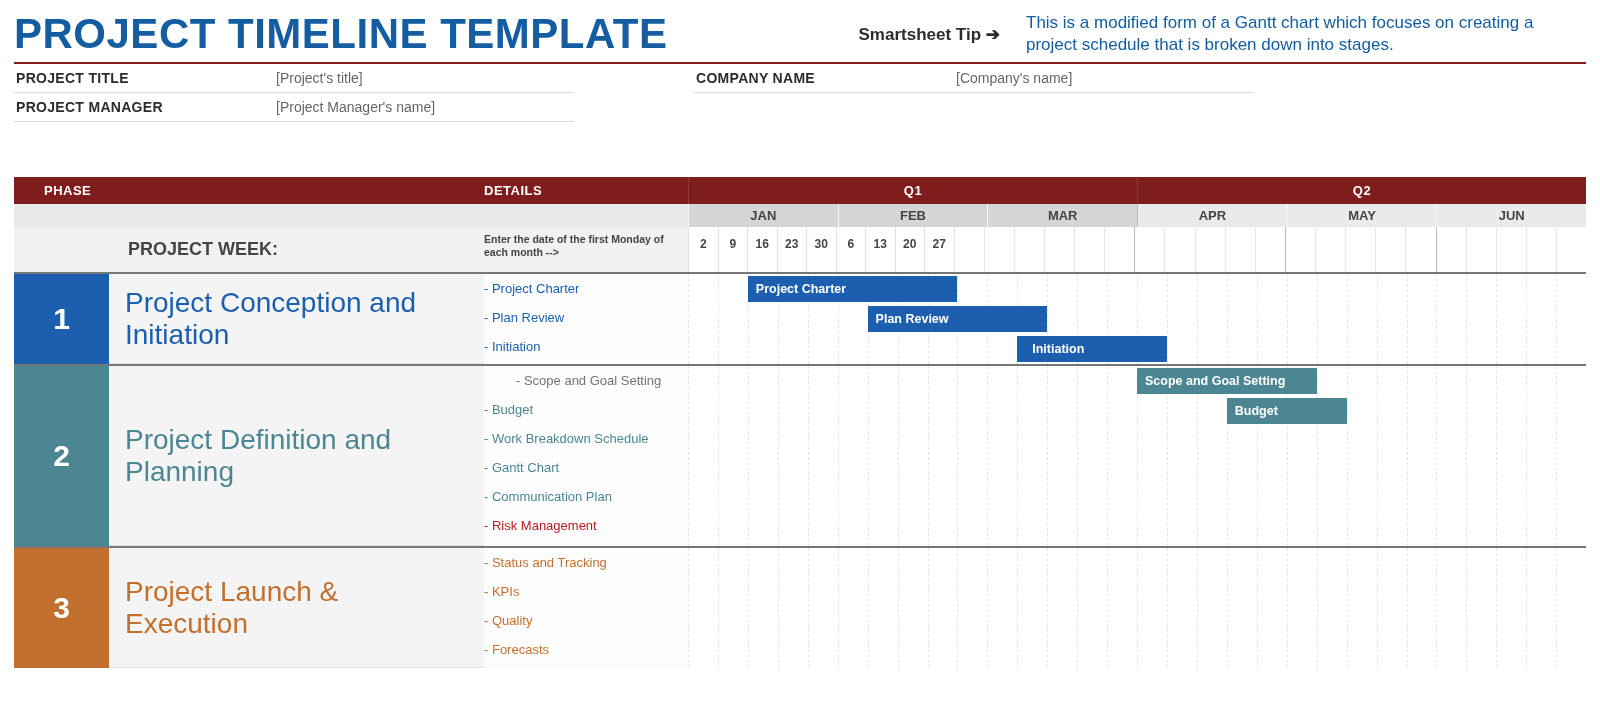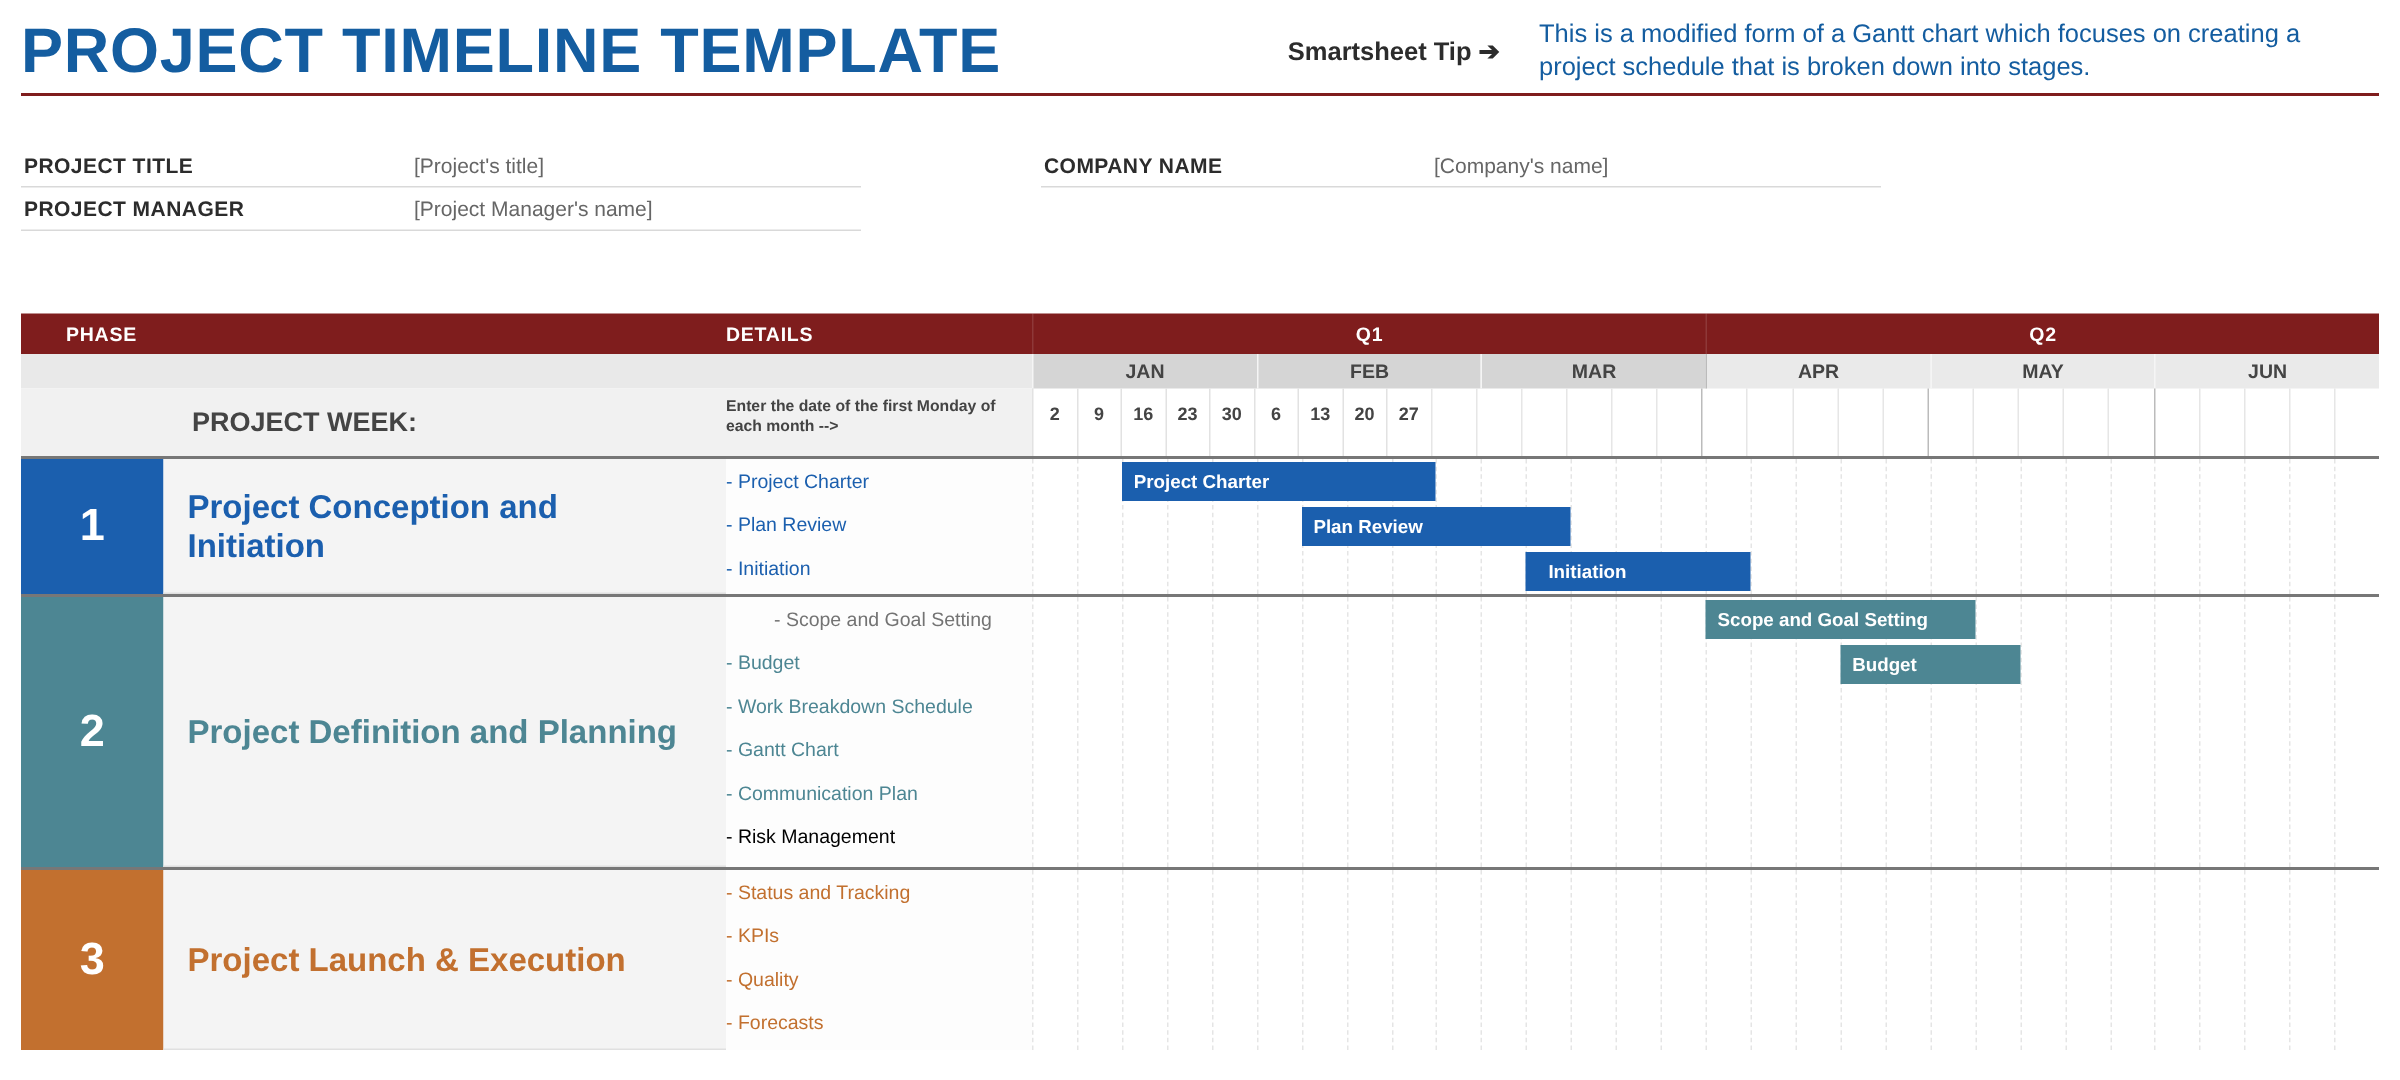--- a/index.html
+++ b/index.html
@@ -25,21 +25,21 @@
       color: #2c2c2c;
       margin-left: auto;
     }
     .tip-text {
       font-size: 17px;
       color: #145da0;
       font-weight: 500;
       max-width: 560px;
       line-height: 1.3;
     }
-    .meta-row { display: flex; gap: 120px; margin-top: 32px; }
+    .meta-row { display: flex; gap: 120px; margin-top: 0; }
     .meta-col { width: 560px; }
     .meta-field { display: flex; border-bottom: 1px solid #d9d9d9; padding: 6px 2px; }
     .meta-label { width: 260px; font-size: 14px; font-weight: 800; color: #2c2c2c; letter-spacing: 0.3px; }
     .meta-value { font-size: 14px; color: #666; }
 
     .timeline-wrap { margin-top: 55px; }
     .th-row { display: flex; background: #7f1d1d; color: #fff; font-weight: 700; font-size: 13px; letter-spacing: 0.5px; }
     .th-phase { width: 470px; padding: 6px 30px; }
     .th-details { width: 204px; padding: 6px 0; }
     .th-q { flex: 1; text-align: center; padding: 6px 0; border-left: 1px solid rgba(255,255,255,0.12); }
@@ -53,21 +53,21 @@
     .week-label { width: 356px; font-weight: 800; font-size: 18px; color: #444; padding: 12px 0 12px 0; }
     .week-hint { width: 204px; font-size: 10.5px; font-weight: 600; color:#444; line-height:1.25; padding: 6px 8px 0 0; }
     .weeks-area { flex: 1; display: flex; position: relative; }
     .week-num { width: 29.5px; text-align: center; font-size: 12px; color:#444; font-weight:600; padding-top: 10px; border-left: 1px solid #e2e2e2; }
     .week-fill { flex: 1; display:flex; }
     .week-slot { flex:1; border-left:1px solid #e6e6e6; }
 
     .phase-row { display: flex; border-top:2px solid #777; position:relative;}
     .phase-num { width: 95px; color:#fff; font-size:30px; font-weight:800; display:flex; align-items:center; justify-content:center; }
     .phase-title-wrap { width: 375px; padding: 8px 16px; display:flex; align-items:center; background:#f4f4f4; border-bottom:1px solid #e0e0e0;}
-    .phase-title { font-size:22px; font-weight:700; }
+    .phase-title { font-size:28px; font-weight:400; }
     .details-col { width: 204px; background:#fdfdfd; }
     .detail-item { font-size: 13px; padding: 7px 0 7px 0; color:#444; }
     .gantt-col { flex:1; position:relative; background:#fff; }
     .grid { position:absolute; inset:0; display:flex; }
     .gcell { flex:1; border-left:1px dashed #e5e5e5; }
     .bar { position:absolute; height:26px; display:flex; align-items:center; padding-left:8px; color:#fff; font-size:12.5px; font-weight:700; }
     .b1 { background:#1b5fae; }
     .b2 { background:#4d8693; }
 
     
@@ -220,21 +220,21 @@
           <div class="phase-num" style="background: rgb(77, 134, 147);">2</div>
           <div class="phase-title-wrap">
             <div class="phase-title" style="color: rgb(77, 134, 147);">Project Definition and Planning</div>
           </div>
           <div class="details-col">
             <div class="detail-item" style="color: #737373; margin-left: 32px;">- Scope and Goal Setting</div>
             <div class="detail-item" style="color: rgb(77, 134, 147);">- Budget</div>
             <div class="detail-item" style="color: rgb(77, 134, 147);">- Work Breakdown Schedule</div>
             <div class="detail-item" style="color: rgb(77, 134, 147);">- Gantt Chart</div>
             <div class="detail-item" style="color: rgb(77, 134, 147);">- Communication Plan</div>
-            <div class="detail-item" style="color: #000000;">- Risk Management</div>
+            <div class="detail-item" style="color: #b91c1c;">- Risk Management</div>
           </div>
           <div class="gantt-col" style="height: 180px;">
             <div class="grid">
               <div class="gcell"></div>
               <div class="gcell"></div>
               <div class="gcell"></div>
               <div class="gcell"></div>
               <div class="gcell"></div>
               <div class="gcell"></div>
               <div class="gcell"></div>

